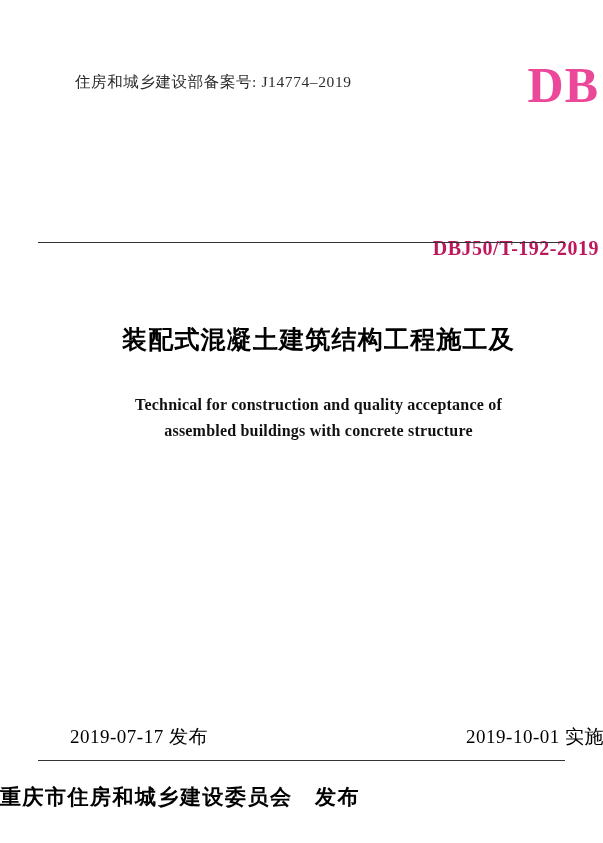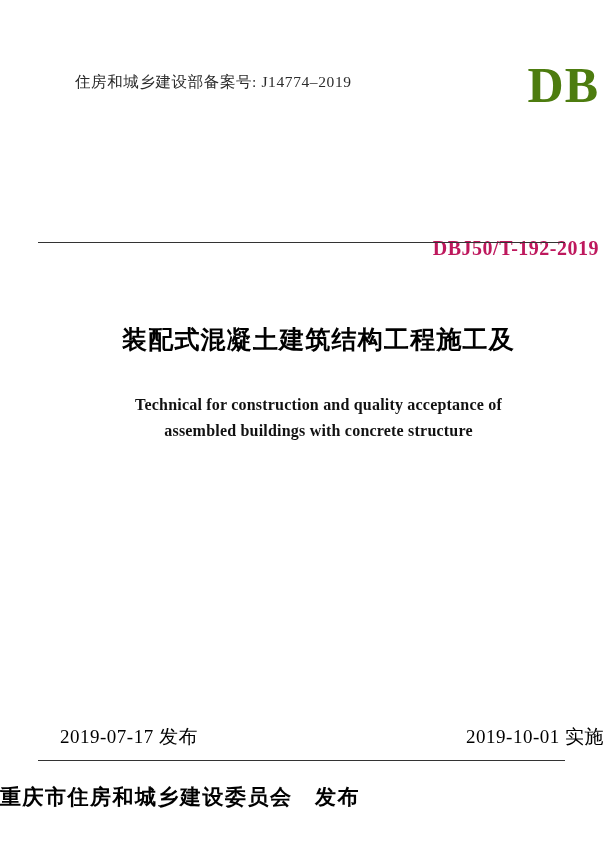--- a/index.html
+++ b/index.html
@@ -42,21 +42,21 @@
 
   .db-emblem {
     position: absolute;
     right: 0px;
     top: -8px;
     font-family: "Liberation Serif", "DejaVu Serif", serif;
     font-weight: bold;
     font-size: 50px;
     letter-spacing: 1px;
     line-height: 1;
-    color: #4d7c0f;
+    color: #ec4899;
   }
 
   
   .series-title {
     position: absolute;
     left: 0;
     right: 0;
     top: 142px;
     text-align: center;
     font-family: "Liberation Sans", "DejaVu Sans", sans-serif;
@@ -134,21 +134,21 @@
   .date-issue,
   .date-effective {
     position: absolute;
     top: 0;
     font-family: "Liberation Serif", "DejaVu Serif", serif;
     font-size: 19px;
     letter-spacing: 0.5px;
     color: #000000;
     white-space: nowrap;
   }
-  .date-issue { left: 2px; }
+  .date-issue { left: 12px; }
   .date-effective { right: 0; }
 
   
   .publisher {
     position: absolute;
     left: 0;
     right: 0;
     top: 783px;
     font-family: "Liberation Sans", "DejaVu Sans", sans-serif;
     font-weight: bold;

